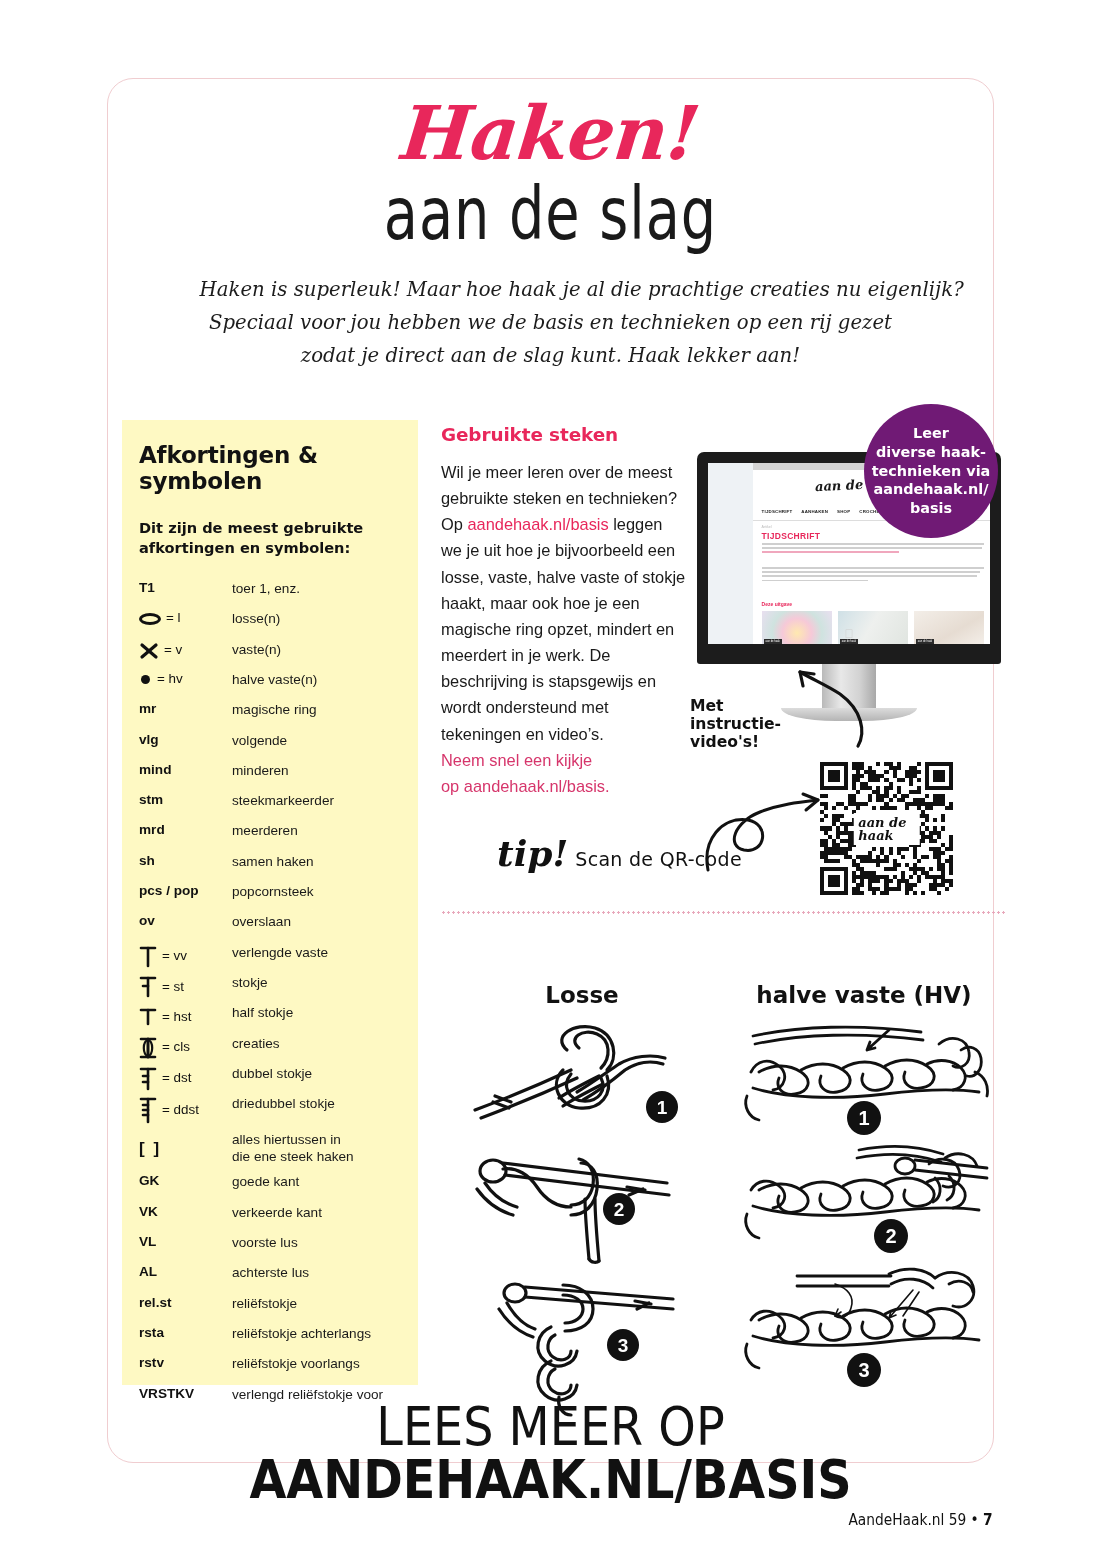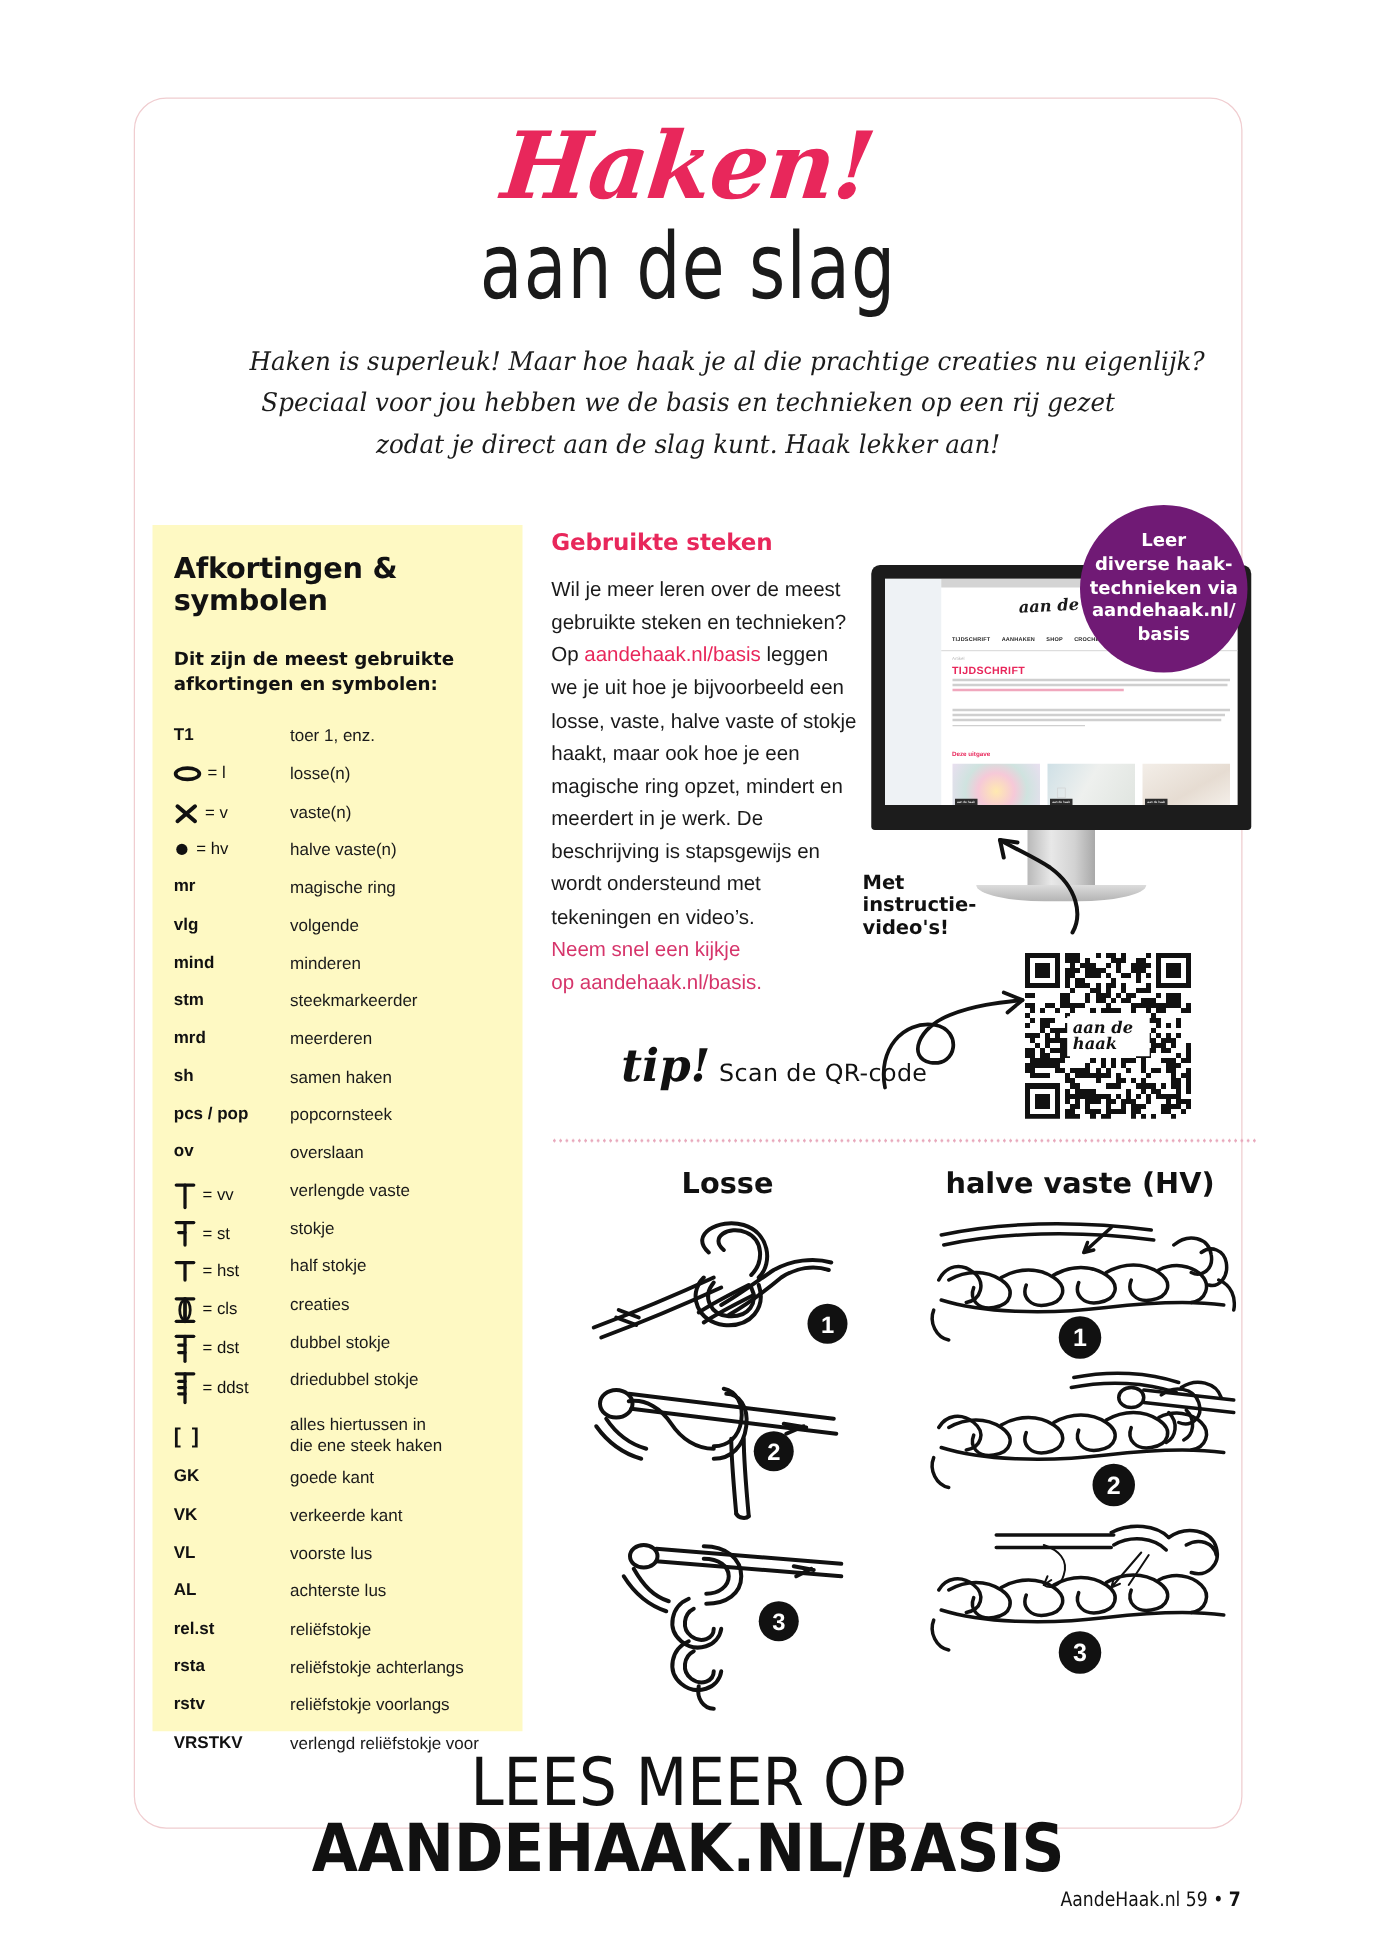--- a/index.html
+++ b/index.html
@@ -247,21 +247,21 @@
   
   .divider {
     position: absolute; left: 441px; top: 911px; width: 564px; height: 3px;
     background-image: radial-gradient(circle, #e8a8bb 1.2px, transparent 1.3px);
     background-size: 5px 3px;
     background-repeat: repeat-x;
   }
 
   
   .diagrams { position: absolute; left: 441px; top: 934px; width: 564px; display: flex; }
-  .dia-col { width: 50%; text-align: center; }
+  .dia-col { width: 50%; text-align: center; margin-top: 48px; }
   .dia-title {
     font-family: "DejaVu Sans", sans-serif;
     font-weight: 700; font-size: 23px; color: #111;
     margin-bottom: 6px;
   }
   .dia-steps svg { display: block; margin: 0 auto; }
 
   
   .banner {
     position: absolute; left: 107px; top: 1400px; width: 887px;

